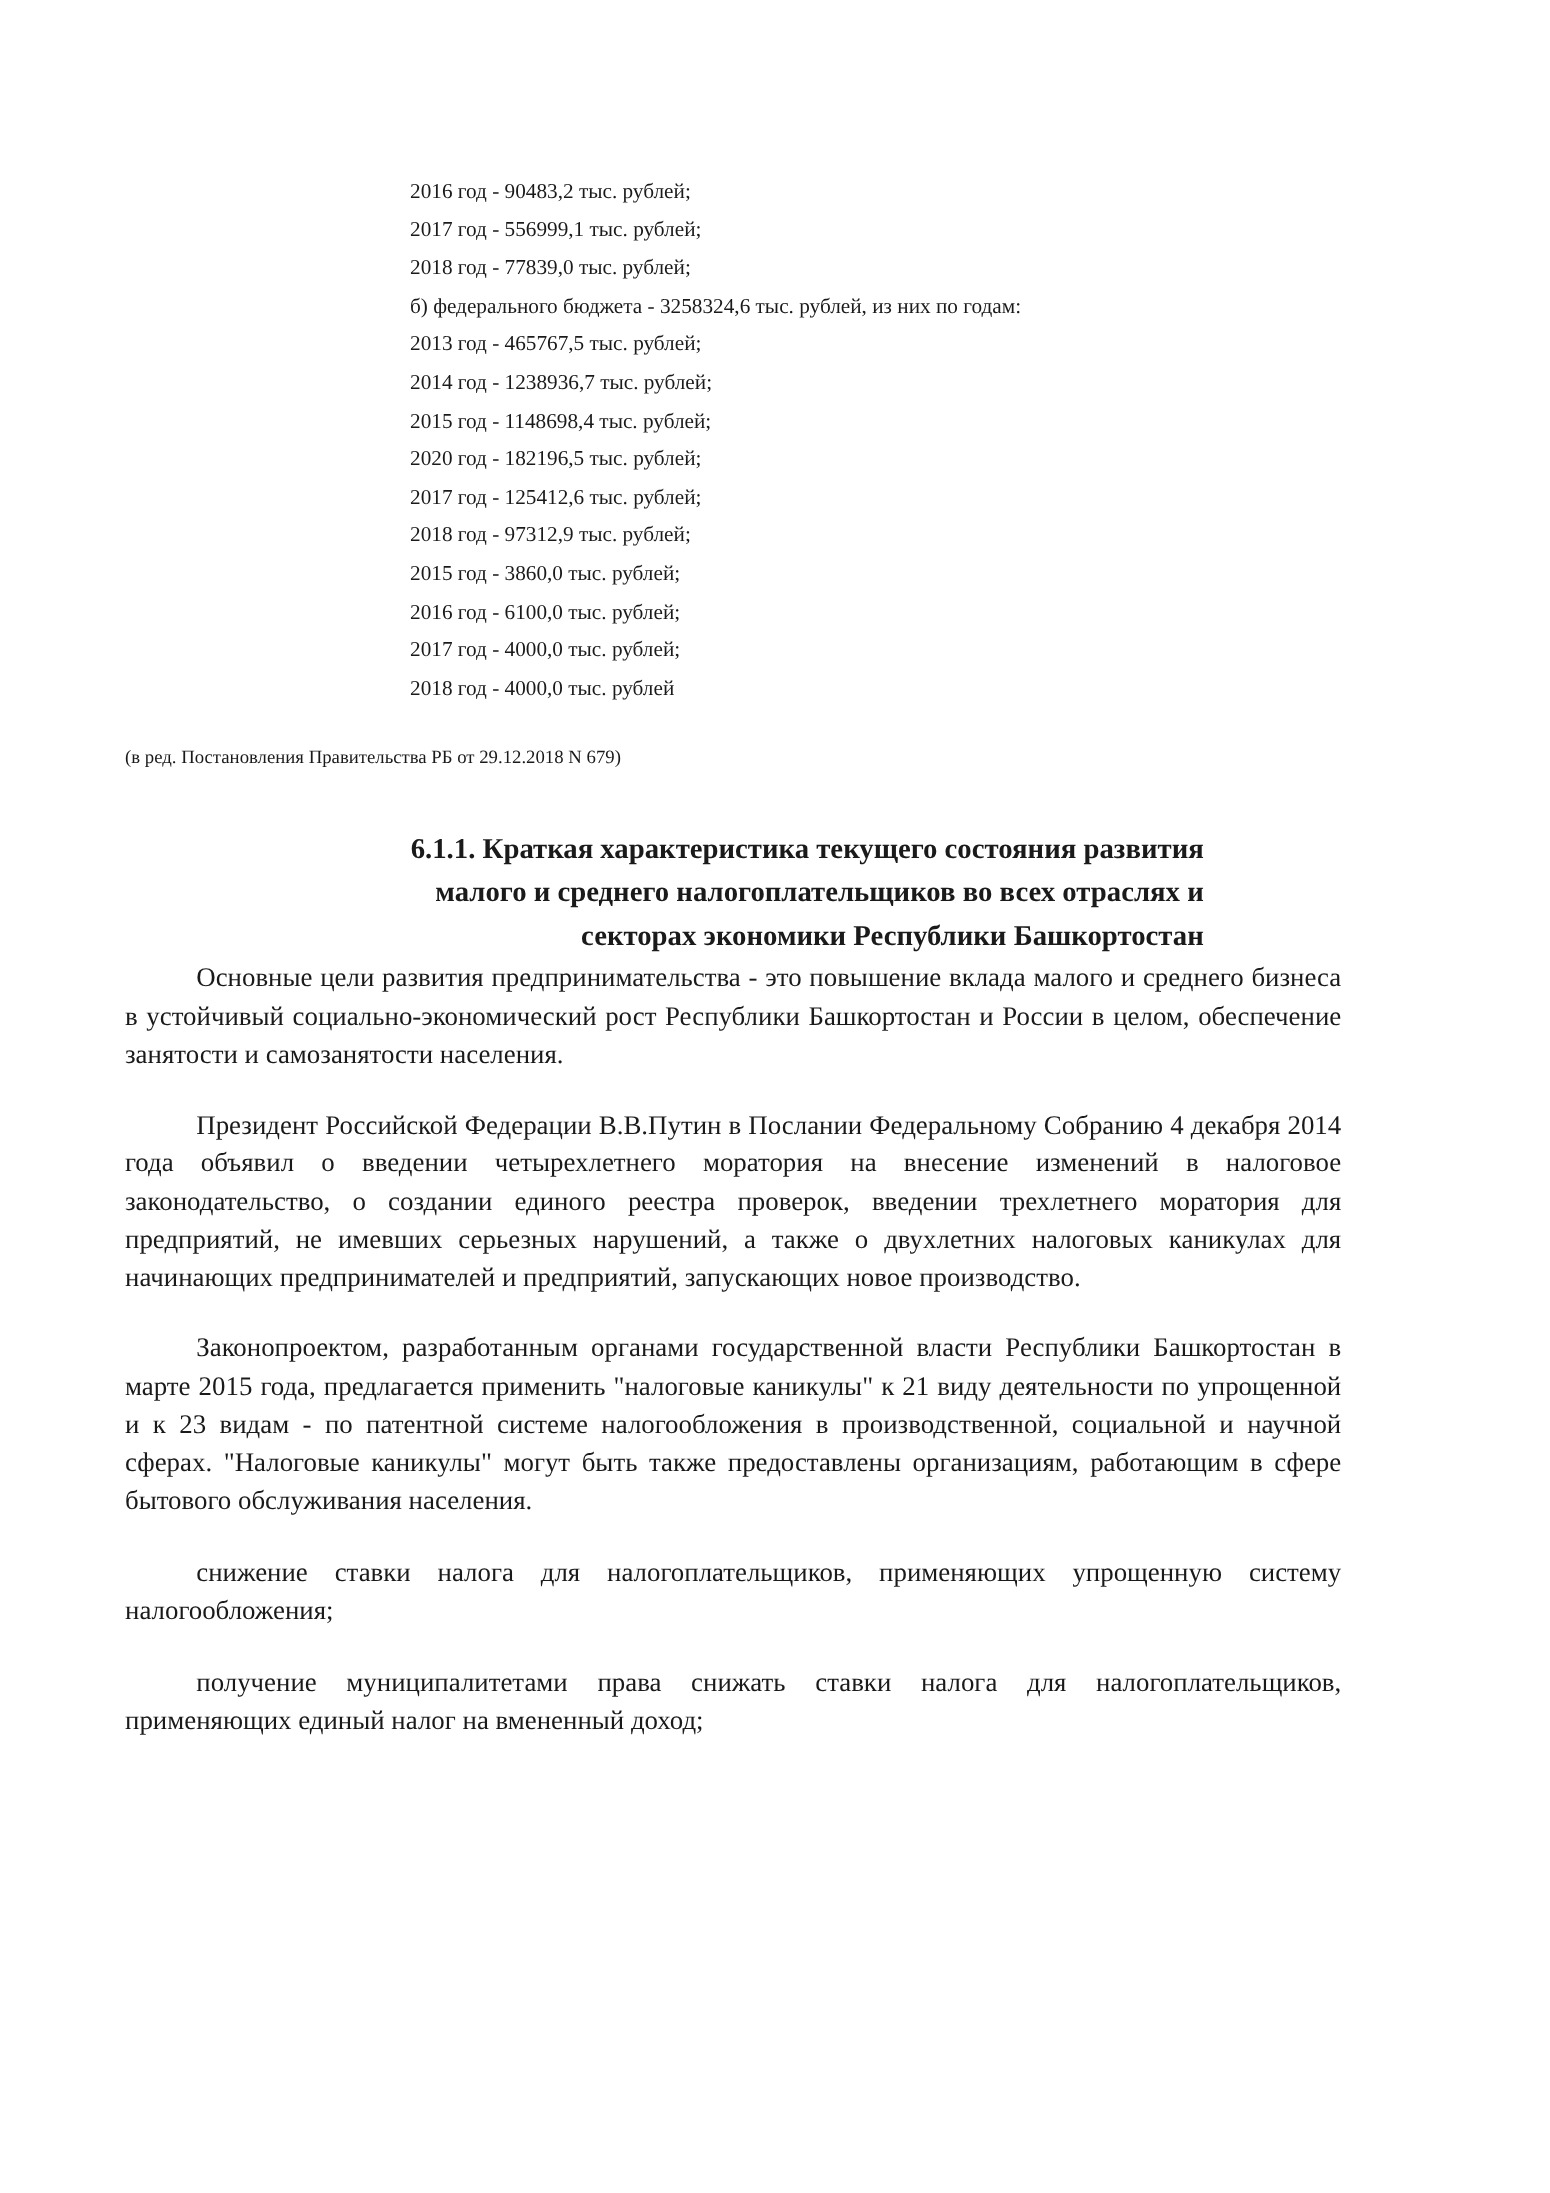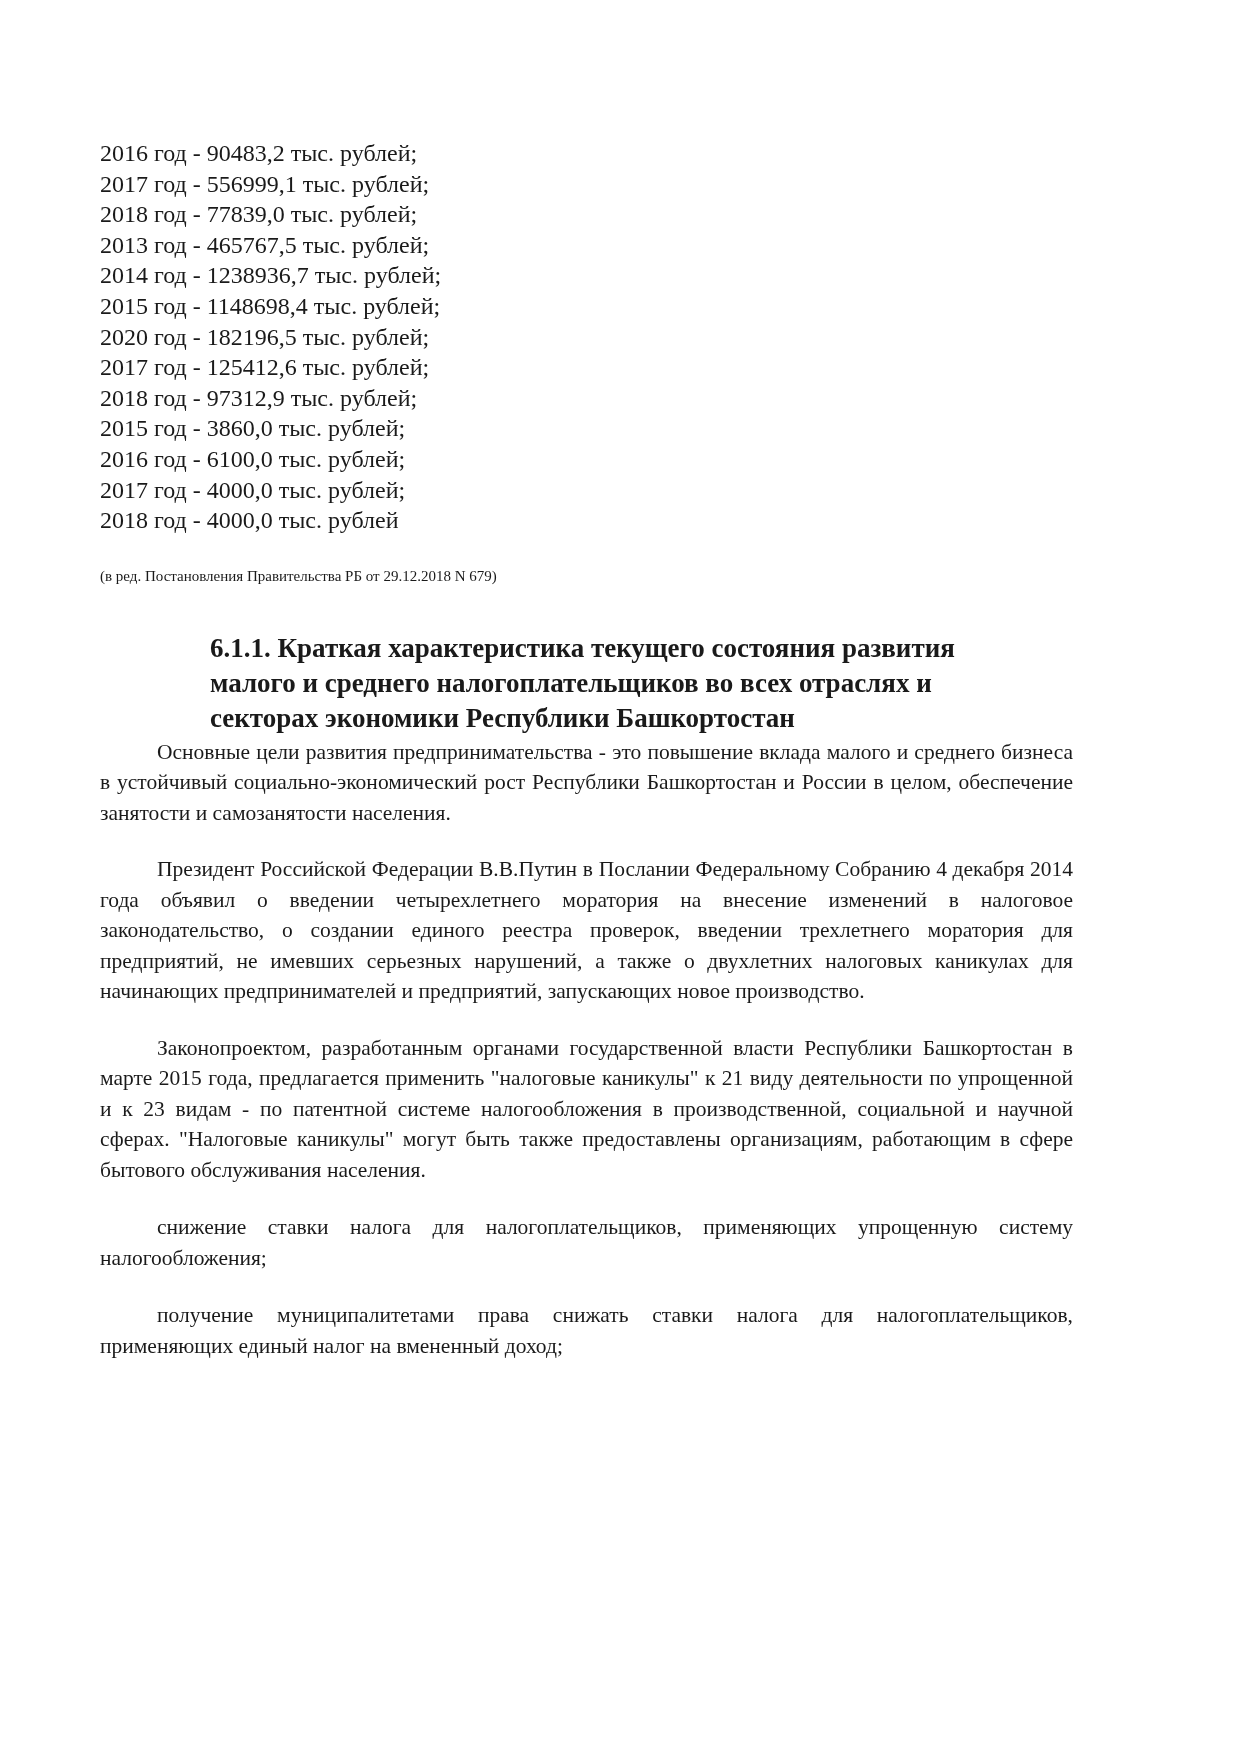--- a/index.html
+++ b/index.html
@@ -27,44 +27,45 @@
   
   .content {
     position: absolute;
     left: 100px;
     top: 138px;
     width: 973px;
   }
 
   
   .quote-block {
+    margin-left: 228px;      
     width: 745px;
-    font-size: 24px;
+    font-size: 17px;
     line-height: 30.6px;
     text-align: left;
   }
   .quote-line {
     white-space: normal;
   }
 
   
   .ed-note {
     margin-top: 25px;
     font-size: 15px;
     line-height: 30px;
     text-align: left;
   }
 
   
   .heading {
     margin-top: 40px;
-    font-size: 27px;
+    font-size: 23px;
     font-weight: bold;
     line-height: 35px;
-    text-align: left;
+    text-align: right;
     padding: 0 110px;
   }
   .heading .hline { display: block; }
 
   
   .para {
     margin-top: 26px;
     font-size: 21.5px;
     line-height: 30.5px;
     text-align: justify;
@@ -77,20 +78,21 @@
 </head>
 <body>
 
 <div class="page">
   <div class="content">
 
     <div class="quote-block">
       <div class="quote-line">2016 год - 90483,2 тыс. рублей;</div>
       <div class="quote-line">2017 год - 556999,1 тыс. рублей;</div>
       <div class="quote-line">2018 год - 77839,0 тыс. рублей;</div>
+      <div class="quote-line">б) федерального бюджета - 3258324,6 тыс. рублей, из них по годам:</div>
       <div class="quote-line">2013 год - 465767,5 тыс. рублей;</div>
       <div class="quote-line">2014 год - 1238936,7 тыс. рублей;</div>
       <div class="quote-line">2015 год - 1148698,4 тыс. рублей;</div>
       <div class="quote-line">2020 год - 182196,5 тыс. рублей;</div>
       <div class="quote-line">2017 год - 125412,6 тыс. рублей;</div>
       <div class="quote-line">2018 год - 97312,9 тыс. рублей;</div>
       <div class="quote-line">2015 год - 3860,0 тыс. рублей;</div>
       <div class="quote-line">2016 год - 6100,0 тыс. рублей;</div>
       <div class="quote-line">2017 год - 4000,0 тыс. рублей;</div>
       <div class="quote-line">2018 год - 4000,0 тыс. рублей</div>

